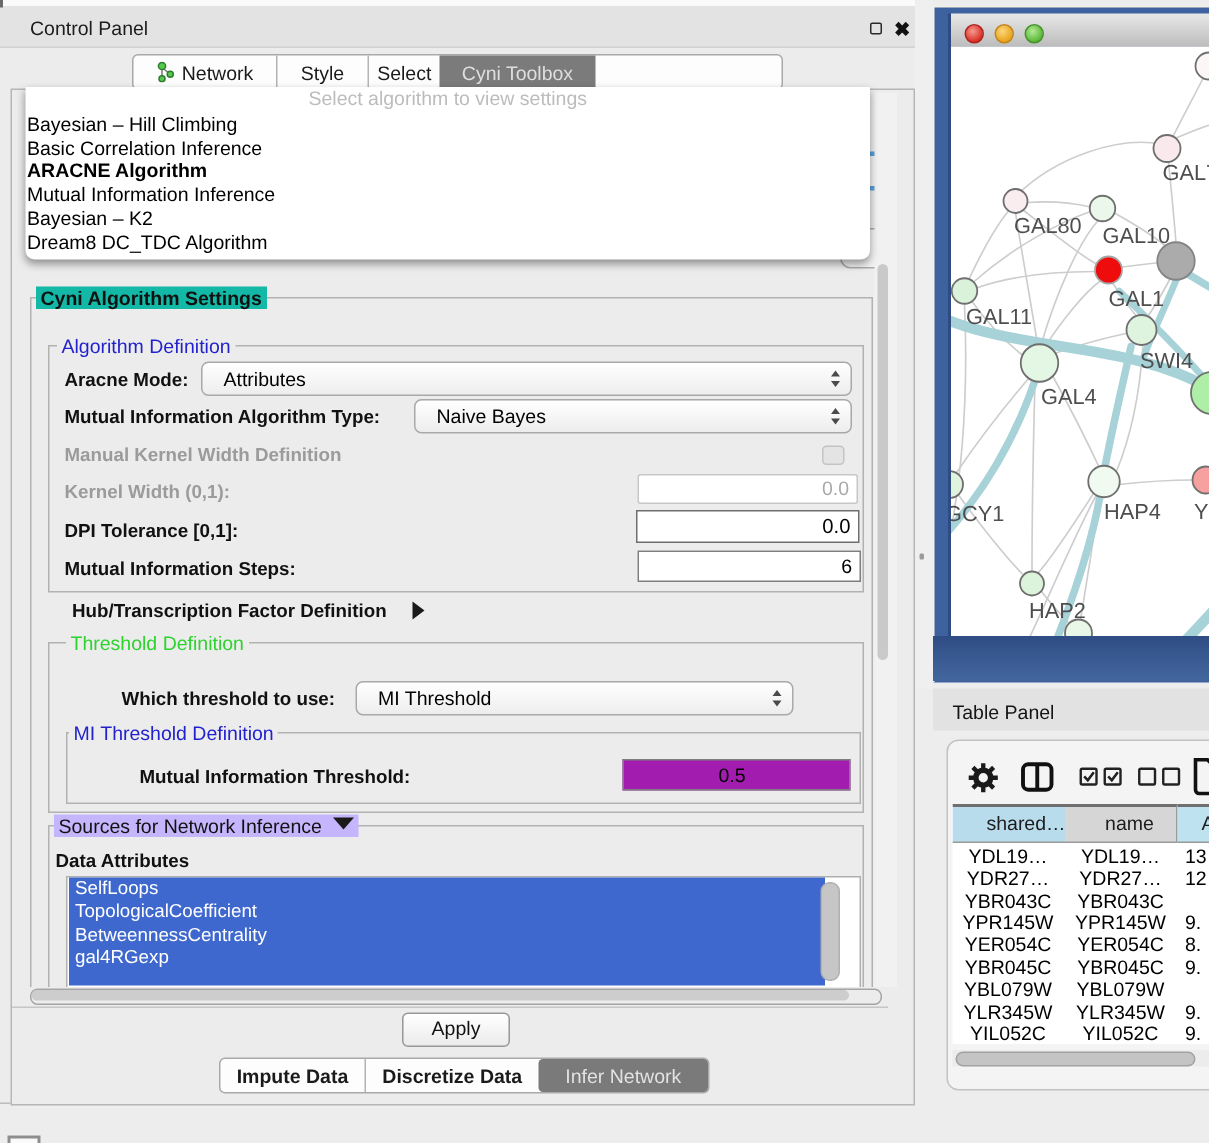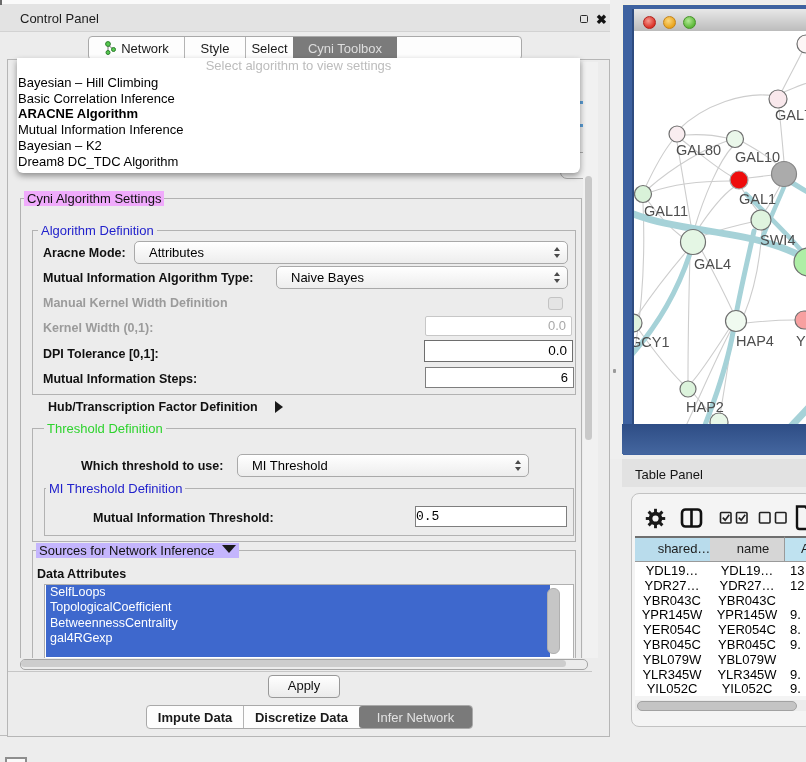--- a/index.html
+++ b/index.html
@@ -40,21 +40,21 @@
 
 <div class="abs" style="left:566px;top:101px;width:22px;height:20px;border:3px solid #5b9ed6;border-radius:7px;background:#f2f2f2;"></div>
 <div class="abs" style="left:560px;top:152px;width:31px;height:25px;border:1px solid #ababab;border-radius:7px;background:#f2f2f2;"></div>
 
 <div class="abs" style="left:583px;top:62px;width:15px;height:596px;background:#f1f1f1;"></div>
 <div class="abs" style="left:585px;top:176px;width:7px;height:264px;background:#c9c9c9;border-radius:4px;"></div>
 
 <div class="abs" id="viewport" style="left:8px;top:60px;width:584px;height:598px;overflow:hidden;">
 
   <div class="abs" style="left:12px;top:138px;width:560px;height:519px;border:1px solid #b2b2b2;"></div>
-  <div class="abs r13" style="left:16px;top:131px;background:#f0abfc;padding:0 3px;color:#111;">Cyni Algorithm Settings</div>
+  <div class="abs r13" style="left:16px;top:131px;background:#14b8a6;padding:0 3px;color:#111;font-weight:bold;">Cyni Algorithm Settings</div>
 
   <div class="abs" style="left:24px;top:170px;width:542px;height:163px;border:1px solid #b2b2b2;"></div>
   <div class="abs r13" style="left:30px;top:163px;background:#ececec;padding:0 3px;color:#2222cc;">Algorithm Definition</div>
 
   <div class="abs b13" style="left:35px;top:186px;color:#111;">Aracne Mode:</div>
   <div class="abs combo" style="left:126px;top:181px;width:432px;height:21px;">
     <span class="ctext">Attributes</span>
       <span class="carrows"></span>
   </div>
 
@@ -84,21 +84,21 @@
 
   <div class="abs b13" style="left:73px;top:399px;color:#111;">Which threshold to use:</div>
   <div class="abs combo" style="left:229px;top:394px;width:290px;height:21px;">
     <span class="ctext">MI Threshold</span>
       <span class="carrows"></span>
   </div>
 
   <div class="abs" style="left:36px;top:428px;width:528px;height:46px;border:1px solid #b2b2b2;"></div>
   <div class="abs r13" style="left:38px;top:421px;background:#ececec;padding:0 3px;color:#2222cc;">MI Threshold Definition</div>
   <div class="abs b13" style="left:40px;top:451px;color:#111;margin-left:45px;">Mutual Information Threshold:</div>
-  <div class="abs" style="left:407px;top:446px;width:144px;height:19px;border:1px solid #7e7e7e;background:#ffffff;color:#000;font-size:13px;text-align:left;padding-right:6px;line-height:19px;font-family:Liberation Mono, monospace;">0.5</div>
+  <div class="abs" style="left:407px;top:446px;width:144px;height:19px;border:1px solid #7e7e7e;background:#a21caf;color:#000;font-size:13px;text-align:center;padding-right:6px;line-height:19px;">0.5</div>
 
   <div class="abs" style="left:24px;top:490px;width:542px;height:200px;border:1px solid #b2b2b2;"></div>
   <div class="abs r13" style="left:28px;top:483px;background:#c4b5fd;padding:0 3px;color:#111;">Sources for Network Inference <span style="display:inline-block;vertical-align:2px;margin-left:4px;width:0;height:0;border-top:8px solid #1a1a1a;border-left:7px solid transparent;border-right:7px solid transparent;"></span></div>
   <div class="abs b13" style="left:29px;top:507px;color:#111;">Data Attributes</div>
 
   <div class="abs" style="left:36px;top:524px;width:528px;height:74px;background:#fff;border:1px solid #b0b0b0;"></div>
   <div class="abs" style="left:38px;top:525px;width:500px;height:72px;background:#3e68cd;color:#fff;font-size:12.5px;line-height:15.4px;padding-left:4px;">SelfLoops<br>TopologicalCoefficient<br>BetweennessCentrality<br>gal4RGexp</div>
   <div class="abs" style="left:539px;top:528px;width:11px;height:64px;background:#c6c6c6;border:1px solid #b0b0b0;border-radius:6px;"></div>
 </div>
 

